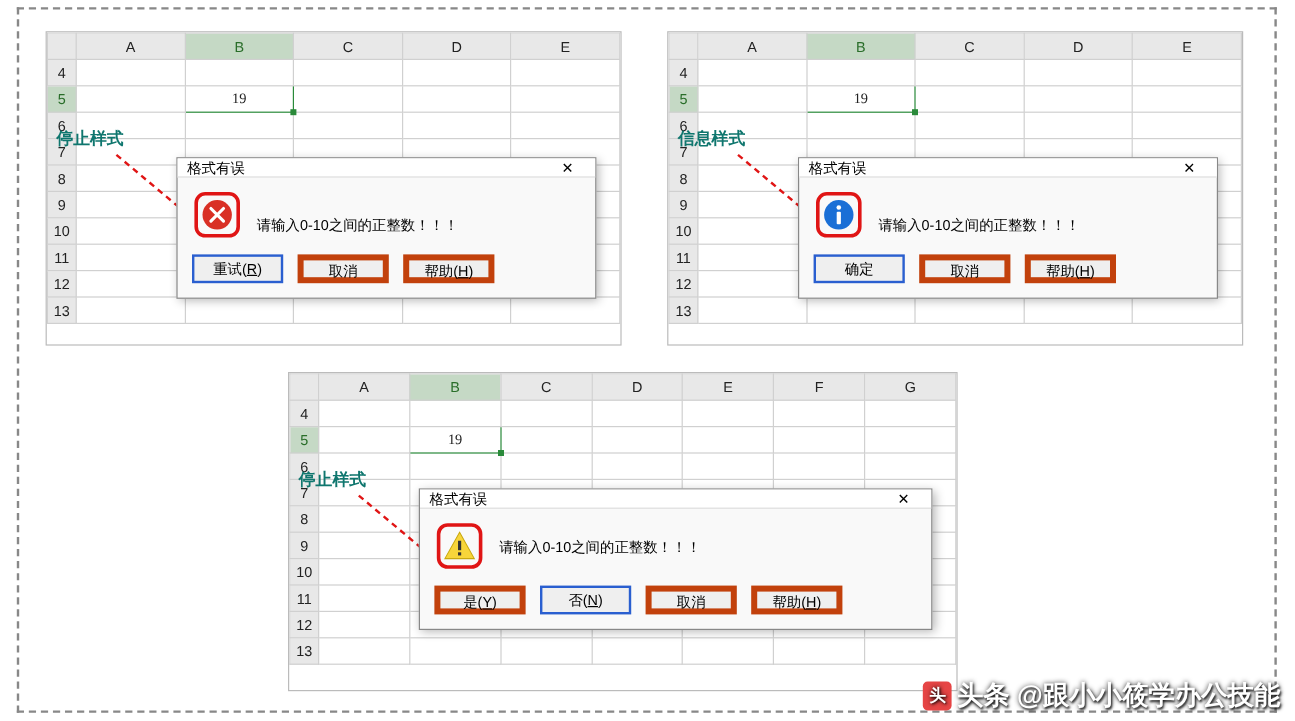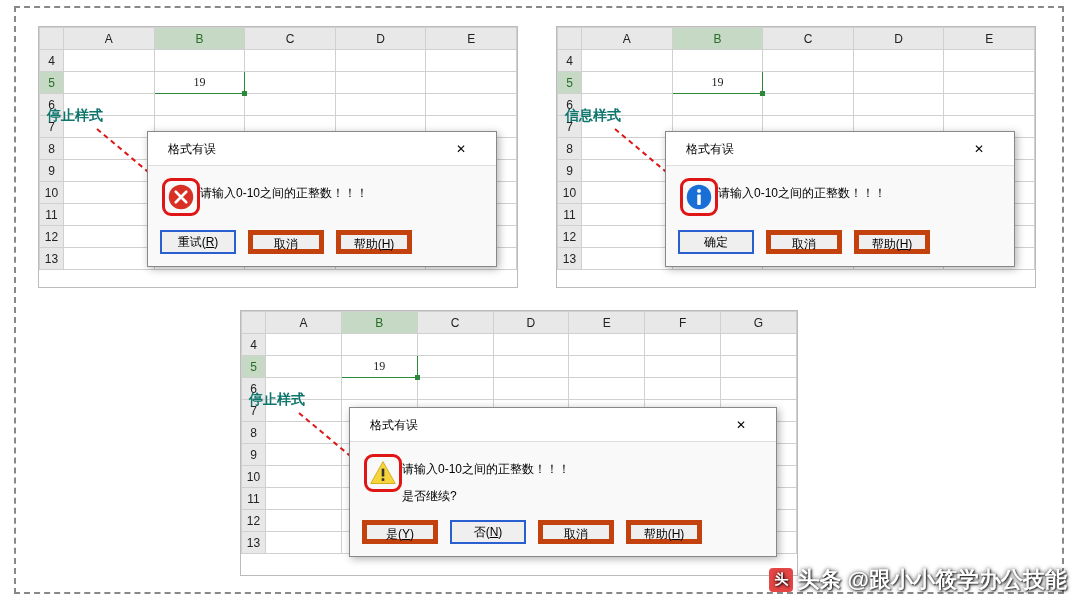--- a/index.html
+++ b/index.html
@@ -8,23 +8,23 @@
   .panel { position: absolute; border: 1px solid #bbb; background: #fff; overflow: hidden; }
   table.sheet { border-collapse: collapse; width: 100%; table-layout: fixed; font-size: 12px; color: #222; }
   .sheet th, .sheet td { border: 1px solid #d0d0d0; height: 22px; text-align: center; font-weight: normal; }
   .sheet th { background: #e8e8e8; }
   .sheet .rowhdr { width: 24px; background: #e8e8e8; }
   .sheet .corner { width: 24px; background: #e8e8e8; }
   .sheet .activehdr { background: #c5d9c5; color: #2a6e2a; }
   .cell-sel { border: 1.5px solid #2a8a3a !important; position: relative; font-family: Liberation Serif, serif; }
   .cell-sel::after { content:""; position:absolute; right:-3px; bottom:-3px; width:5px; height:5px; background:#2a8a3a; }
   .dialog { position: absolute; background:#f9f9f9; border:1px solid #888; box-shadow:2px 2px 8px rgba(0,0,0,.3); }
-  .dlg-title { height:34px; line-height:26px; padding:0 20px; font-size:12px; background:#fff; border-bottom:1px solid #ddd; display:flex; justify-content:space-between; align-items:center; }
+  .dlg-title { height:16px; line-height:26px; padding:0 8px; font-size:12px; background:#fff; border-bottom:1px solid #ddd; display:flex; justify-content:space-between; align-items:center; }
   .dlg-close { width:30px; text-align:center; cursor:pointer; }
-  .dlg-body { padding:12px 14px 8px 14px; display:flex; align-items:flex-start; font-size:12px; min-height:50px; }
+  .dlg-body { padding:12px 14px 8px 14px; display:flex; align-items:flex-end; gap:14px; font-size:12px; min-height:50px; }
   .dlg-icon-wrap { width:38px; height:38px; border:3px solid #e01515; border-radius:9px; display:flex; align-items:center; justify-content:center; flex:0 0 auto; }
   .dlg-msg { padding-top:6px; line-height:1.6; }
   .dlg-btns { padding:6px 12px 12px 12px; display:flex; justify-content:flex-start; gap:12px; }
   .btn { min-width:76px; height:24px; font-size:12px; background:#efefef; border:5px solid #c2410c; cursor:pointer; }
   .btn.primary { border:2px solid #2a5fd0; }
   .btn u { text-decoration: underline; }
   .label { position:absolute; color:#0f766e; font-size:14px; font-weight:bold; }
   svg.arrow { position:absolute; pointer-events:none; }
   .watermark { position:absolute; right:12px; bottom:6px; color:#fff; font-size:22px; font-weight:bold; text-shadow:0 0 4px rgba(0,0,0,.8),1px 1px 2px rgba(0,0,0,.8); display:flex; align-items:center; gap:4px; }
   .wm-icon { width:24px; height:24px; background:#e64545; border-radius:4px; display:inline-flex; align-items:center; justify-content:center; color:#fff; font-size:14px; }
@@ -409,21 +409,20 @@
         <div class="dlg-icon-wrap">
           <svg width="28" height="28" viewBox="0 0 32 32">
               <path d="M16 3 L30 28 L2 28 Z" fill="#f7d53a" stroke="#c9a80e" stroke-width="1"></path>
               <rect x="14.5" y="11" width="3" height="9" fill="#333"></rect>
               <rect x="14.5" y="22" width="3" height="3" fill="#333"></rect>
             </svg>
         </div>
         <div class="dlg-msg">
           <div>请输入0-10之间的正整数！！！</div>
           <div style="height:8px"></div>
-          <div>是否继续?</div>
         </div>
       </div>
       <div class="dlg-btns">
         <button class="btn"><span>是(<u>Y</u>)</span></button>
         <button class="btn primary"><span>否(<u>N</u>)</span></button>
         <button class="btn">取消</button>
         <button class="btn"><span>帮助(<u>H</u>)</span></button>
       </div>
     </div>
   </div>

